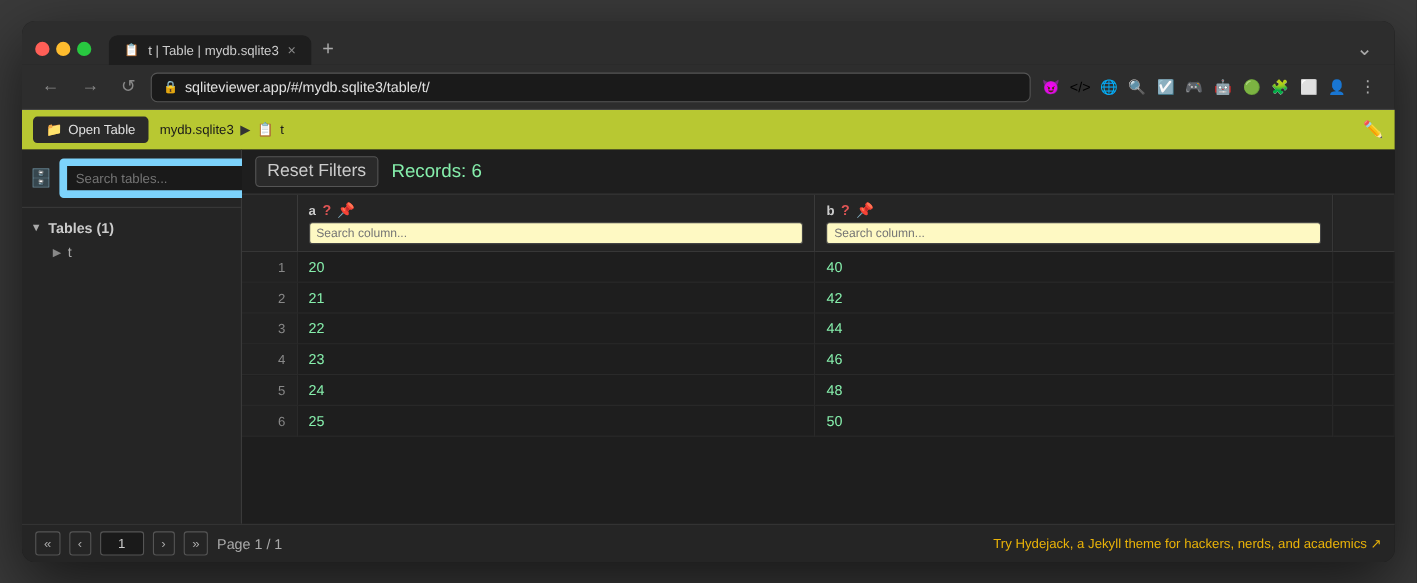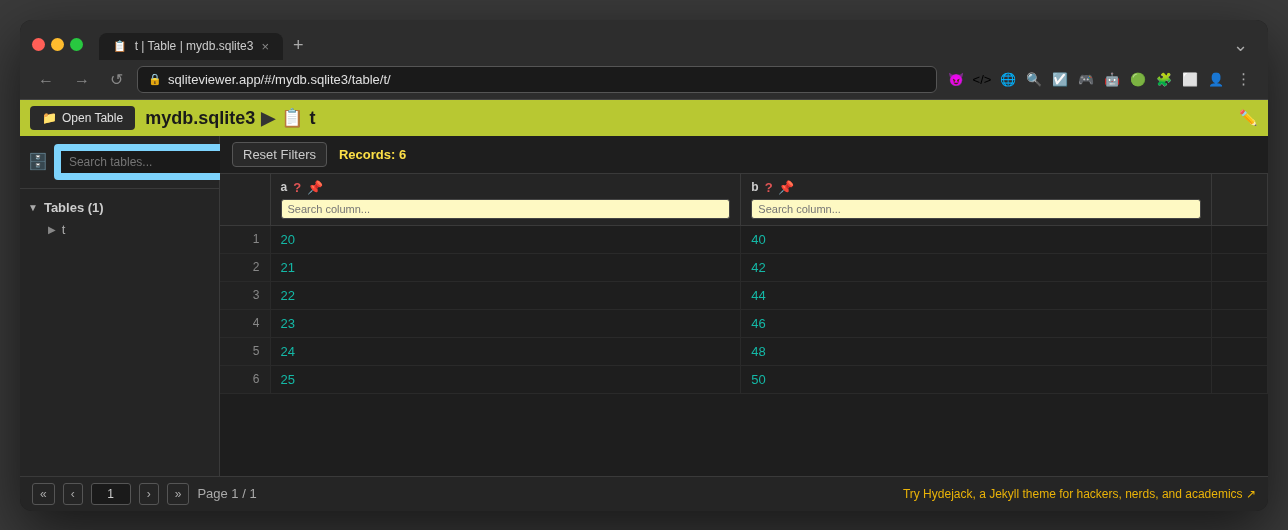--- a/index.html
+++ b/index.html
@@ -154,24 +154,24 @@
       padding: 5px 12px;
       border-radius: 4px;
       font-size: 12px;
       cursor: pointer;
       display: flex;
       align-items: center;
       gap: 5px;
     }
     .breadcrumb {
       color: #1a1a1a;
-      font-size: 18px;
-      font-weight: 700;
-      display: flex;
-      align-items: flex-end;
+      font-size: 12px;
+      font-weight: 400;
+      display: flex;
+      align-items: flex-start;
       gap: 6px;
     }
     .breadcrumb .arrow { color: #333; }
     .edit-btn {
       margin-left: auto;
       background: none;
       border: none;
       color: #333;
       font-size: 15px;
       cursor: pointer;
@@ -247,27 +247,27 @@
       padding: 6px 12px;
       border-bottom: 1px solid #3a3a3a;
       gap: 12px;
     }
     .reset-filters-btn {
       background: #2a2a2a;
       color: #ccc;
       border: 1px solid #555;
       padding: 4px 10px;
       border-radius: 4px;
-      font-size: 13px;
+      font-size: 16px;
       cursor: pointer;
     }
     .records-count {
-      color: #fde047;
-      font-size: 13px;
-      font-weight: 700;
+      color: #86efac;
+      font-size: 17px;
+      font-weight: 400;
     }
     .search-records-input {
       margin-left: auto;
       background: #2a2a2a;
       border: 1px solid #555;
       border-radius: 4px;
       padding: 4px 10px;
       color: #888;
       font-size: 12px;
       width: 180px;
@@ -312,21 +312,21 @@
       border: 1px solid #444;
       border-radius: 3px;
       padding: 3px 6px;
       color: #888;
       font-size: 11px;
       margin-top: 4px;
     }
     td {
       padding: 6px 10px;
       font-size: 13px;
-      color: #14b8a6;
+      color: #86efac;
       border-bottom: 1px solid #2a2a2a;
       border-right: 1px solid #2a2a2a;
     }
     .row-num {
       color: #888;
       font-size: 12px;
       text-align: right;
       background: #222;
     }
     

